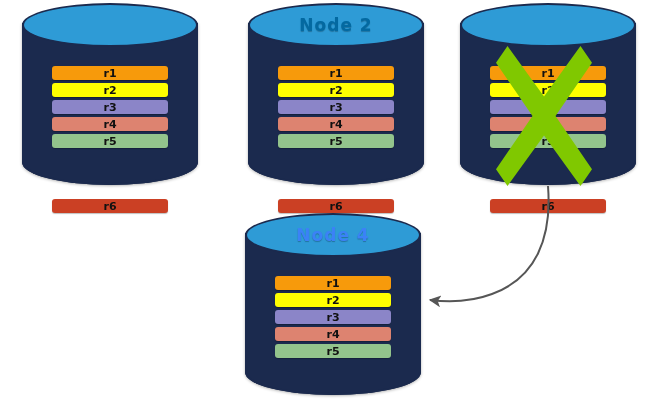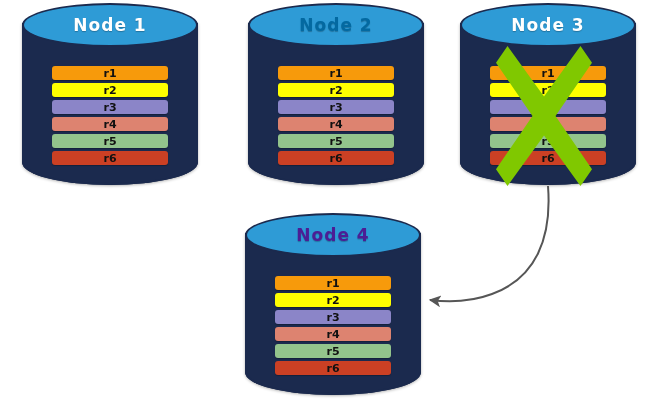--- a/index.html
+++ b/index.html
@@ -90,21 +90,21 @@
     border-radius: 3px;
     display: flex;
     align-items: center;
     justify-content: center;
     color: #111111;
     font-weight: bold;
     font-size: 11px;
     line-height: 1;
     box-shadow: 0 1px 1px rgba(0,0,0,0.25);
   }
-  .row-bar:last-child { margin-bottom: 0; }
+  .row-bar:last-child { margin-bottom: 0; margin-top: 48px; }
 
   
   .fail-x {
     position: absolute;
     pointer-events: none;
   }
 
   
   .arrow-svg {
     position: absolute;
@@ -118,21 +118,20 @@
 </head>
 <body>
 
 <div id="diagram-canvas">
 
   <div id="nodes-layer">
       <div class="node" style="left: 22px; top: 3px; width: 176px; height: 182px;">
         <div class="cyl-body" style="background: rgb(27, 42, 78);"></div>
         <div class="cyl-body-outline" style="border-color: rgb(27, 42, 78);"></div>
         <div class="cyl-top" style="background: rgb(46, 155, 214); border-color: rgb(27, 42, 78);"></div>
-        <div class="node-title" style="color: rgb(255, 255, 255);">Node  1</div>
         <div class="rows" style="top: 63px; left: 30px; right: 30px;">
           <div class="row-bar" style="background: rgb(247, 154, 11); color: rgb(17, 17, 17);">r1</div>
           <div class="row-bar" style="background: rgb(255, 255, 0); color: rgb(17, 17, 17);">r2</div>
           <div class="row-bar" style="background: rgb(139, 133, 200); color: rgb(17, 17, 17);">r3</div>
           <div class="row-bar" style="background: rgb(221, 131, 112); color: rgb(17, 17, 17);">r4</div>
           <div class="row-bar" style="background: rgb(147, 196, 140); color: rgb(17, 17, 17);">r5</div>
           <div class="row-bar" style="background: rgb(203, 64, 36); color: rgb(17, 17, 17);">r6</div>
         </div>
       </div>
       <div class="node" style="left: 248px; top: 3px; width: 176px; height: 182px;">
@@ -146,35 +145,34 @@
           <div class="row-bar" style="background: rgb(139, 133, 200); color: rgb(17, 17, 17);">r3</div>
           <div class="row-bar" style="background: rgb(221, 131, 112); color: rgb(17, 17, 17);">r4</div>
           <div class="row-bar" style="background: rgb(147, 196, 140); color: rgb(17, 17, 17);">r5</div>
           <div class="row-bar" style="background: rgb(203, 64, 36); color: rgb(17, 17, 17);">r6</div>
         </div>
       </div>
       <div class="node" style="left: 460px; top: 3px; width: 176px; height: 182px;">
         <div class="cyl-body" style="background: rgb(27, 42, 78);"></div>
         <div class="cyl-body-outline" style="border-color: rgb(27, 42, 78);"></div>
         <div class="cyl-top" style="background: rgb(46, 155, 214); border-color: rgb(27, 42, 78);"></div>
-        <div class="node-title" style="color: rgb(255, 255, 255);">Node  3</div>
         <div class="rows" style="top: 63px; left: 30px; right: 30px;">
           <div class="row-bar" style="background: rgb(247, 154, 11); color: rgb(17, 17, 17);">r1</div>
           <div class="row-bar" style="background: rgb(255, 255, 0); color: rgb(17, 17, 17);">r2</div>
           <div class="row-bar" style="background: rgb(139, 133, 200); color: rgb(17, 17, 17);">r3</div>
           <div class="row-bar" style="background: rgb(221, 131, 112); color: rgb(17, 17, 17);">r4</div>
           <div class="row-bar" style="background: rgb(147, 196, 140); color: rgb(17, 17, 17);">r5</div>
           <div class="row-bar" style="background: rgb(203, 64, 36); color: rgb(17, 17, 17);">r6</div>
         </div>
       </div>
       <div class="node" style="left: 245px; top: 213px; width: 176px; height: 182px;">
         <div class="cyl-body" style="background: rgb(27, 42, 78);"></div>
         <div class="cyl-body-outline" style="border-color: rgb(27, 42, 78);"></div>
         <div class="cyl-top" style="background: rgb(46, 155, 214); border-color: rgb(27, 42, 78);"></div>
-        <div class="node-title" style="color: #4c1d95;">Node  4</div>
+        <div class="node-title" style="color: #3b82f6;">Node  4</div>
         <div class="rows" style="top: 63px; left: 30px; right: 30px;">
           <div class="row-bar" style="background: rgb(247, 154, 11); color: rgb(17, 17, 17);">r1</div>
           <div class="row-bar" style="background: rgb(255, 255, 0); color: rgb(17, 17, 17);">r2</div>
           <div class="row-bar" style="background: rgb(139, 133, 200); color: rgb(17, 17, 17);">r3</div>
           <div class="row-bar" style="background: rgb(221, 131, 112); color: rgb(17, 17, 17);">r4</div>
           <div class="row-bar" style="background: rgb(147, 196, 140); color: rgb(17, 17, 17);">r5</div>
           <div class="row-bar" style="background: rgb(203, 64, 36); color: rgb(17, 17, 17);">r6</div>
         </div>
       </div>
     </div>

